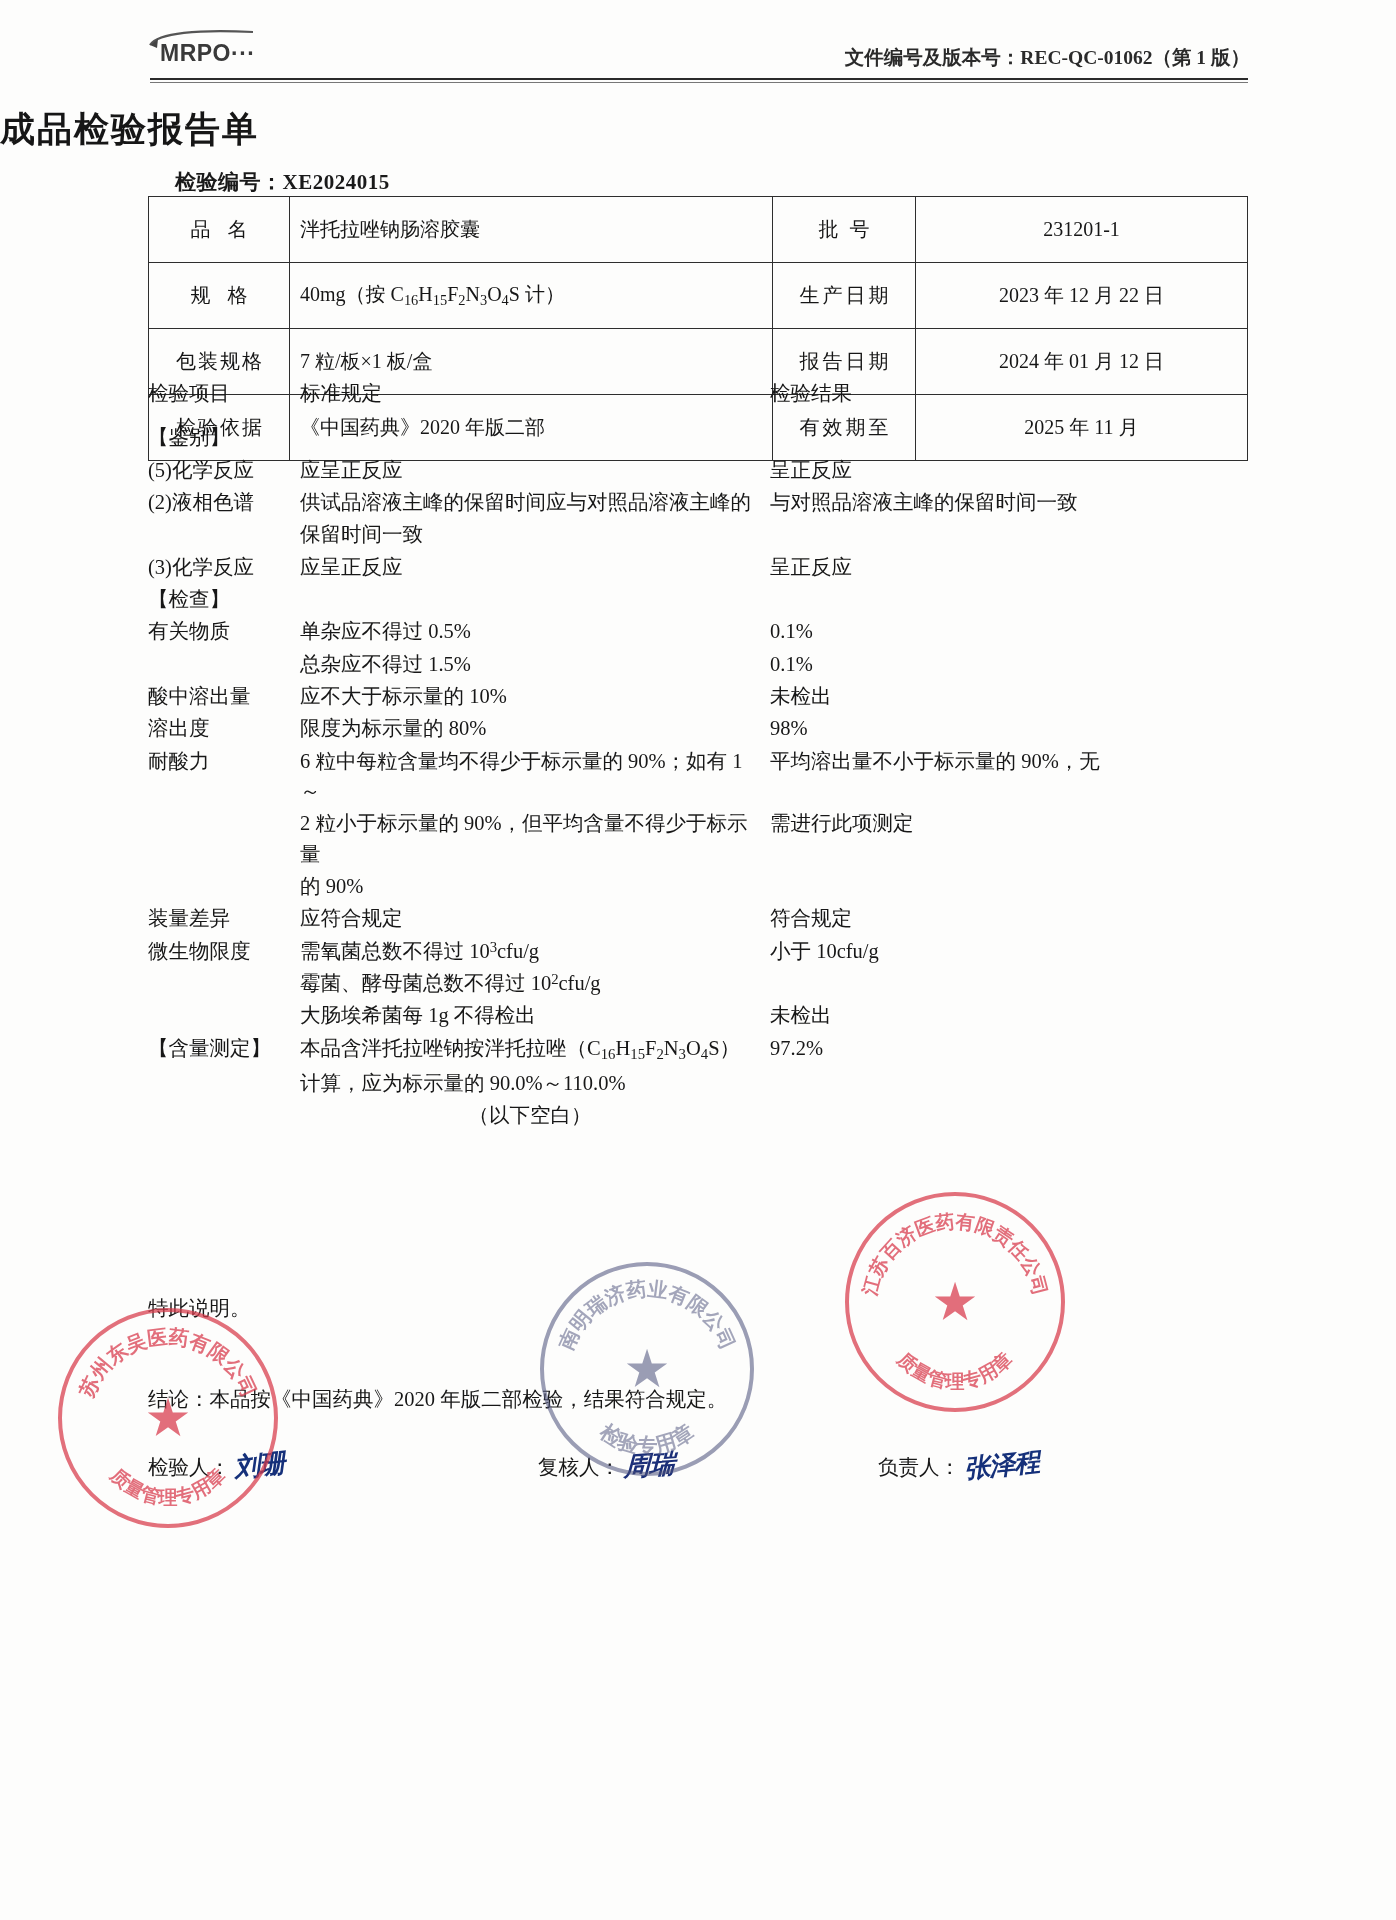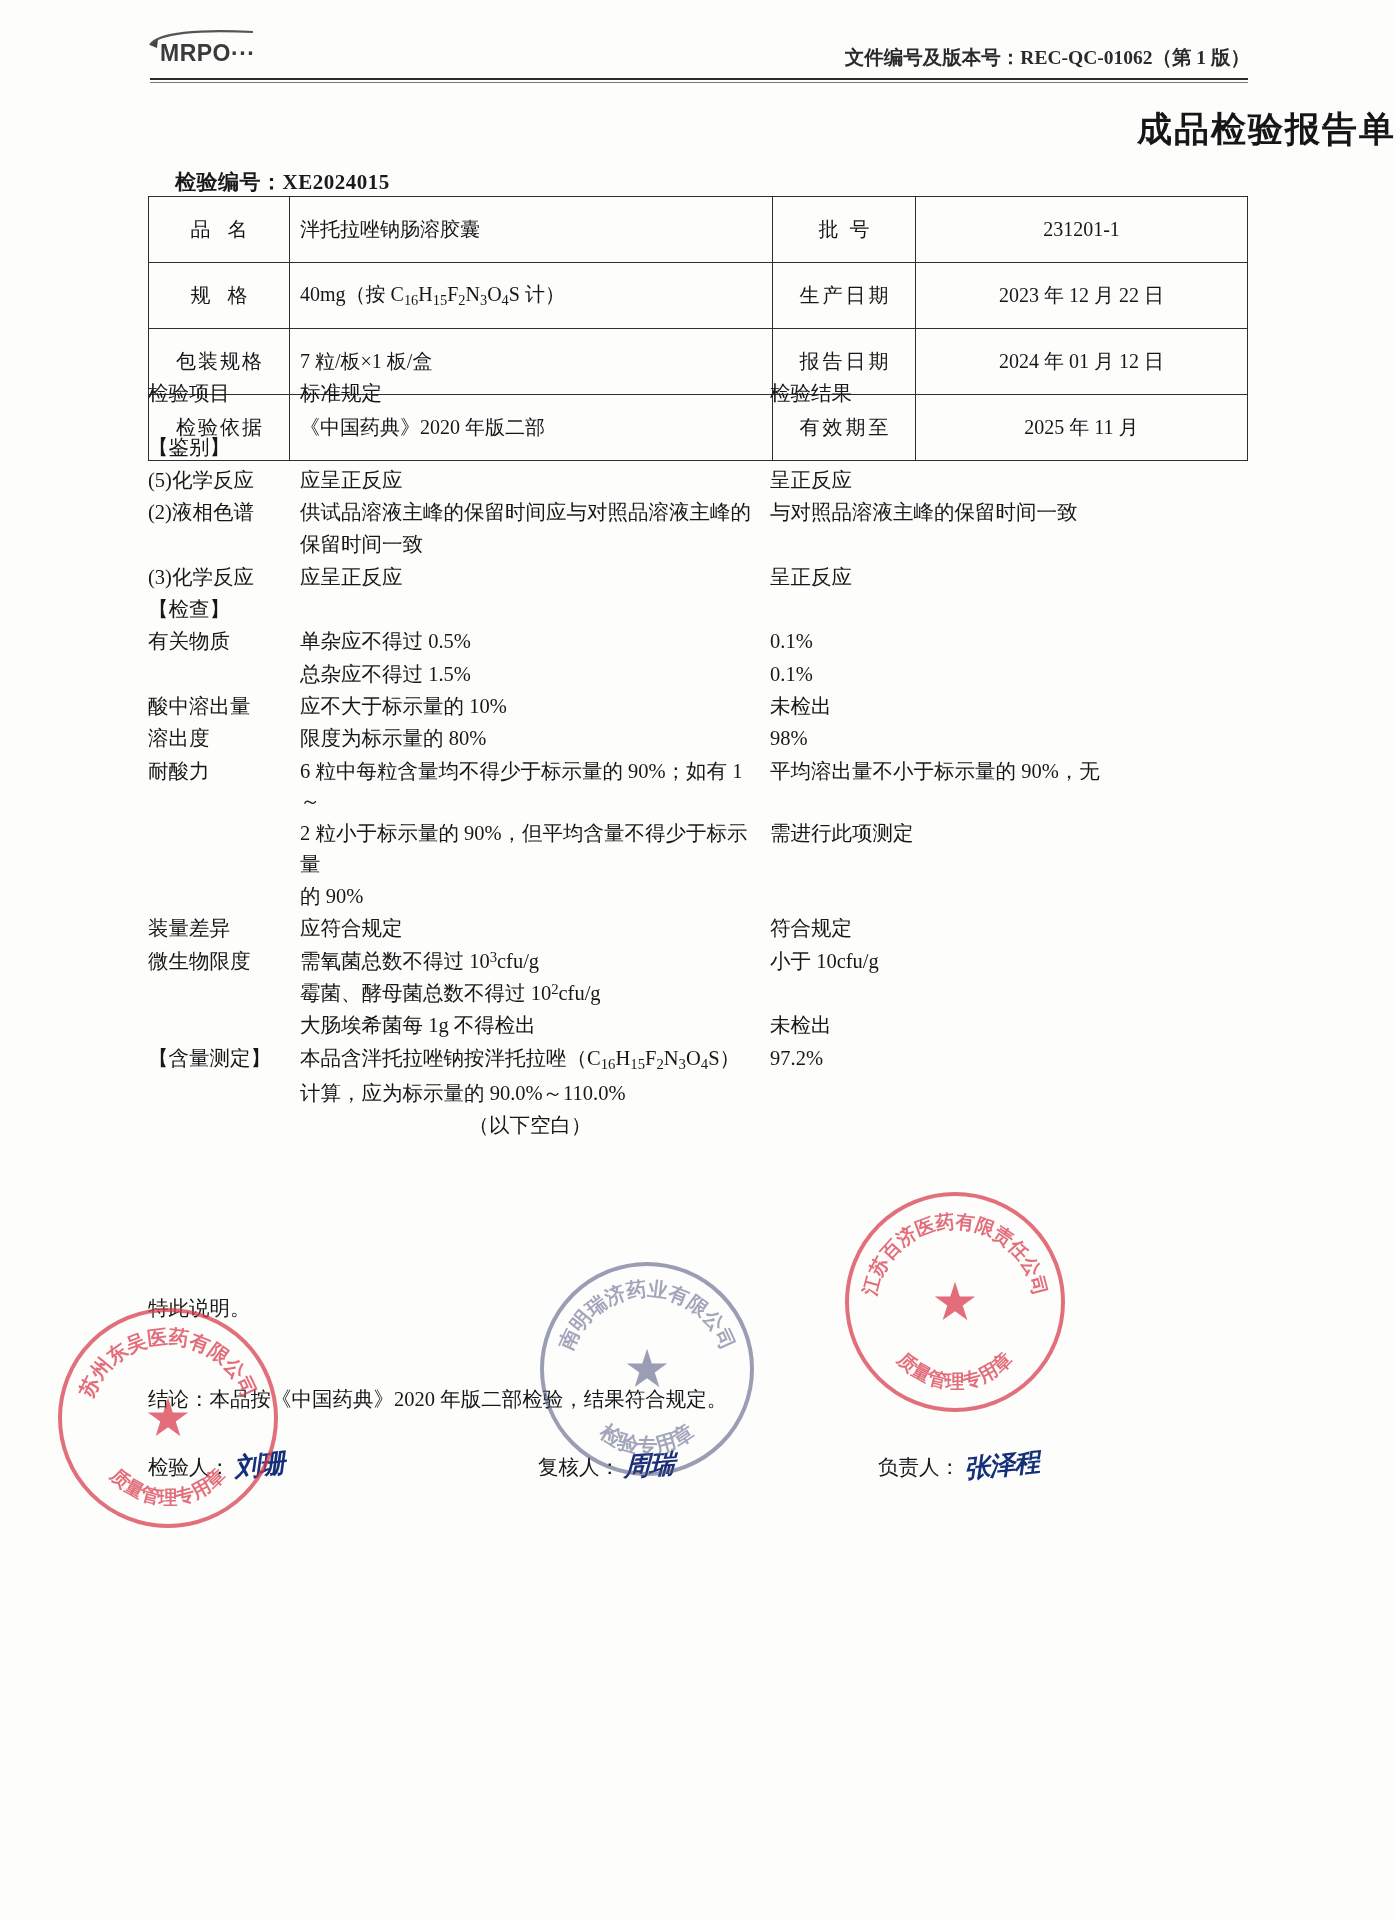--- a/index.html
+++ b/index.html
@@ -36,21 +36,21 @@
   }
   .hdr-rule{
     position:absolute;left:150px;top:78px;width:1098px;height:0;
     border-bottom:2.4px solid #2b2b2b;
   }
   .hdr-rule.thin{top:82px;border-bottom:1px solid #777;}
 
   
   .title{
     position:absolute;left:0;right:0;top:106px;
-    text-align:right;
+    text-align:left;
     font-family:"Liberation Sans","DejaVu Sans",sans-serif;
     font-size:35px;font-weight:700;letter-spacing:2px;color:#161616;
   }
   .insp-no{
     position:absolute;left:175px;top:168px;
     font-size:21px;font-weight:700;color:#1a1a1a;
     letter-spacing:.5px;
   }
 
   
@@ -84,21 +84,21 @@
     position:absolute;left:148px;top:378px;width:1110px;
     font-size:20.5px;
     color:#171717;
   }
   .row{
     display:flex;
     align-items:flex-start;
     margin-bottom:2px;
     line-height:1.48;
   }
-  .row.head{font-weight:400;margin-bottom:24px;}
+  .row.head{font-weight:400;margin-bottom:14px;}
   .c-item{width:152px;flex:0 0 152px;white-space:nowrap;}
   .c-spec{width:460px;flex:0 0 460px;padding-right:10px;}
   .c-res{flex:1 1 auto;}
   .center-note{
     margin-left:152px;width:460px;text-align:center;
   }
 
   
   .foot{
     position:absolute;left:148px;top:1290px;width:1110px;

